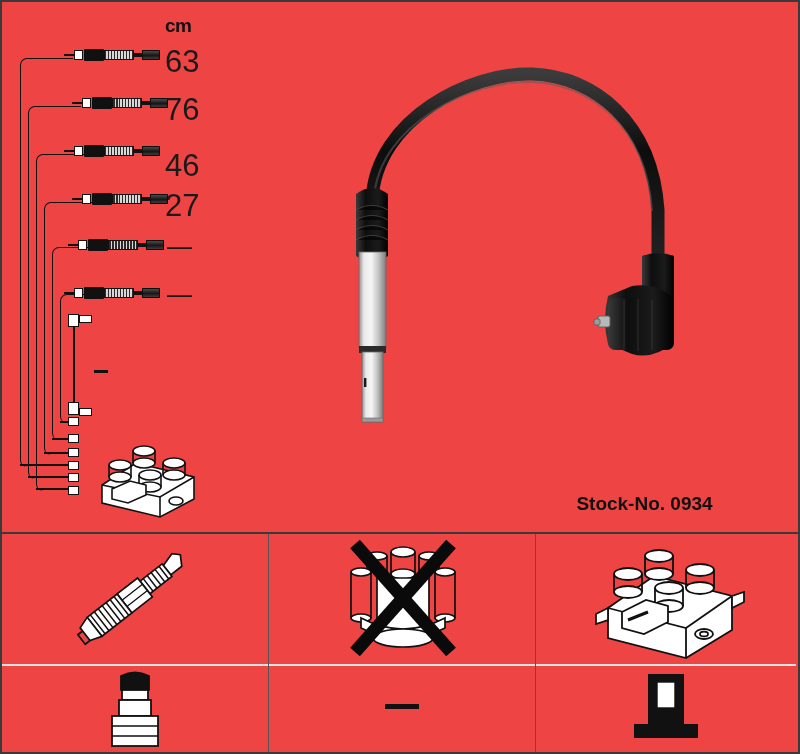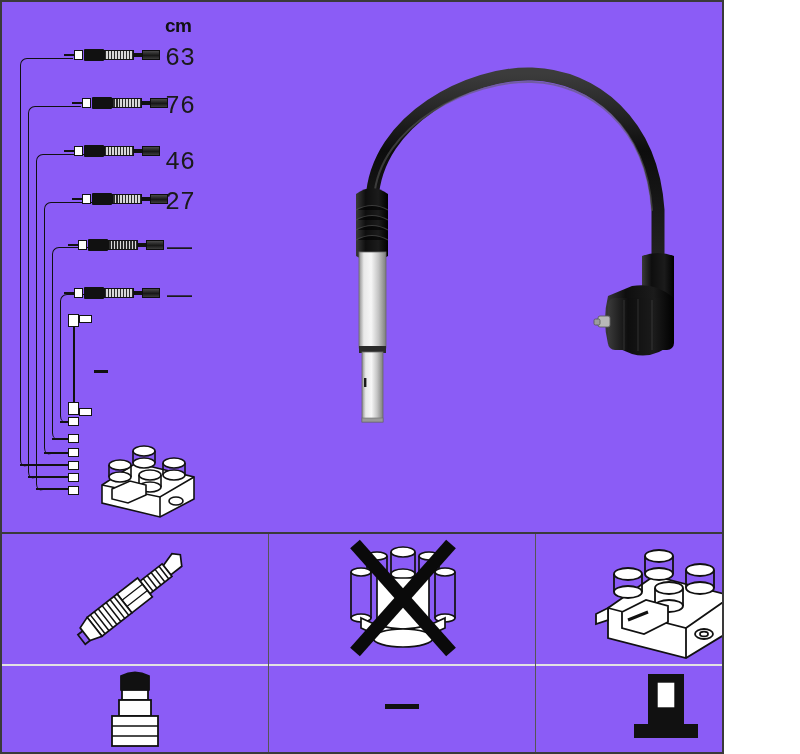--- a/index.html
+++ b/index.html
@@ -1,40 +1,40 @@
 <!DOCTYPE html>
 <html><head>
 <meta charset="utf-8">
 <title>RC-VW203</title>
 <style>
   html,body{margin:0;padding:0;background:#ffffff;}
   body{font-family:"Liberation Sans",sans-serif;}
 
   #sheet{
     position:relative;
-    width:724px;height:754px;
-    background:#8b5cf6;
+    width:800px;height:754px;
+    background:#ef4444;
     box-sizing:border-box;
     border:2px solid #3a3a3a;
     overflow:hidden;
   }
 
   
   #upper{position:absolute;left:0;top:0;width:796px;height:530px;}
 
   
   .cm-col{position:absolute;left:163px;top:14px;width:46px;}
   .cm-head{
     font-size:19px;font-weight:bold;color:#111;
     letter-spacing:-0.5px;line-height:1;
   }
   .cm-val{
     position:absolute;left:163px;width:46px;
-    font-size:25px;font-weight:normal;color:#1a1a1a;
-    text-align:left;line-height:1;letter-spacing:0px;font-family:Liberation Mono, monospace;
+    font-size:31px;font-weight:normal;color:#1a1a1a;
+    text-align:left;line-height:1;letter-spacing:0px;
   }
   .cm-dash{
     position:absolute;left:165px;width:46px;
     font-size:25px;color:#1a1a1a;line-height:1;
   }
 
   
   .lead{position:absolute;height:14px;}
   .lead .wire{
     position:absolute;left:0;top:6px;height:2px;background:#111;
@@ -315,20 +315,21 @@
           <path d="M292 240 l0 50"></path>
           <path d="M306 239 l0 52"></path>
           <path d="M320 240 l0 50"></path>
         </g>
 
         <rect x="266" y="256" width="12" height="11" rx="2" fill="#b8b8b8" stroke="#5f5f5f" stroke-width="0.9"></rect>
         <rect x="262" y="259" width="6" height="6" rx="1.5" fill="#9c9c9c" stroke="#555" stroke-width="0.8"></rect>
       </g>
     </svg>
 
+    <div class="subtitle">Stock-No. 0934</div>
   </div>
 
   <div id="panels">
 
     <div class="panel p1">
       <div class="panel-top">
         <svg class="cell-svg" width="266" height="130" viewBox="0 0 266 130">
           <g transform="rotate(-38 133 65)" stroke="#111" stroke-width="1.7" fill="#ffffff">
 
             <path d="M176 56 l14 -4 l6 6 l-6 10 l-14 0 Z"></path>

